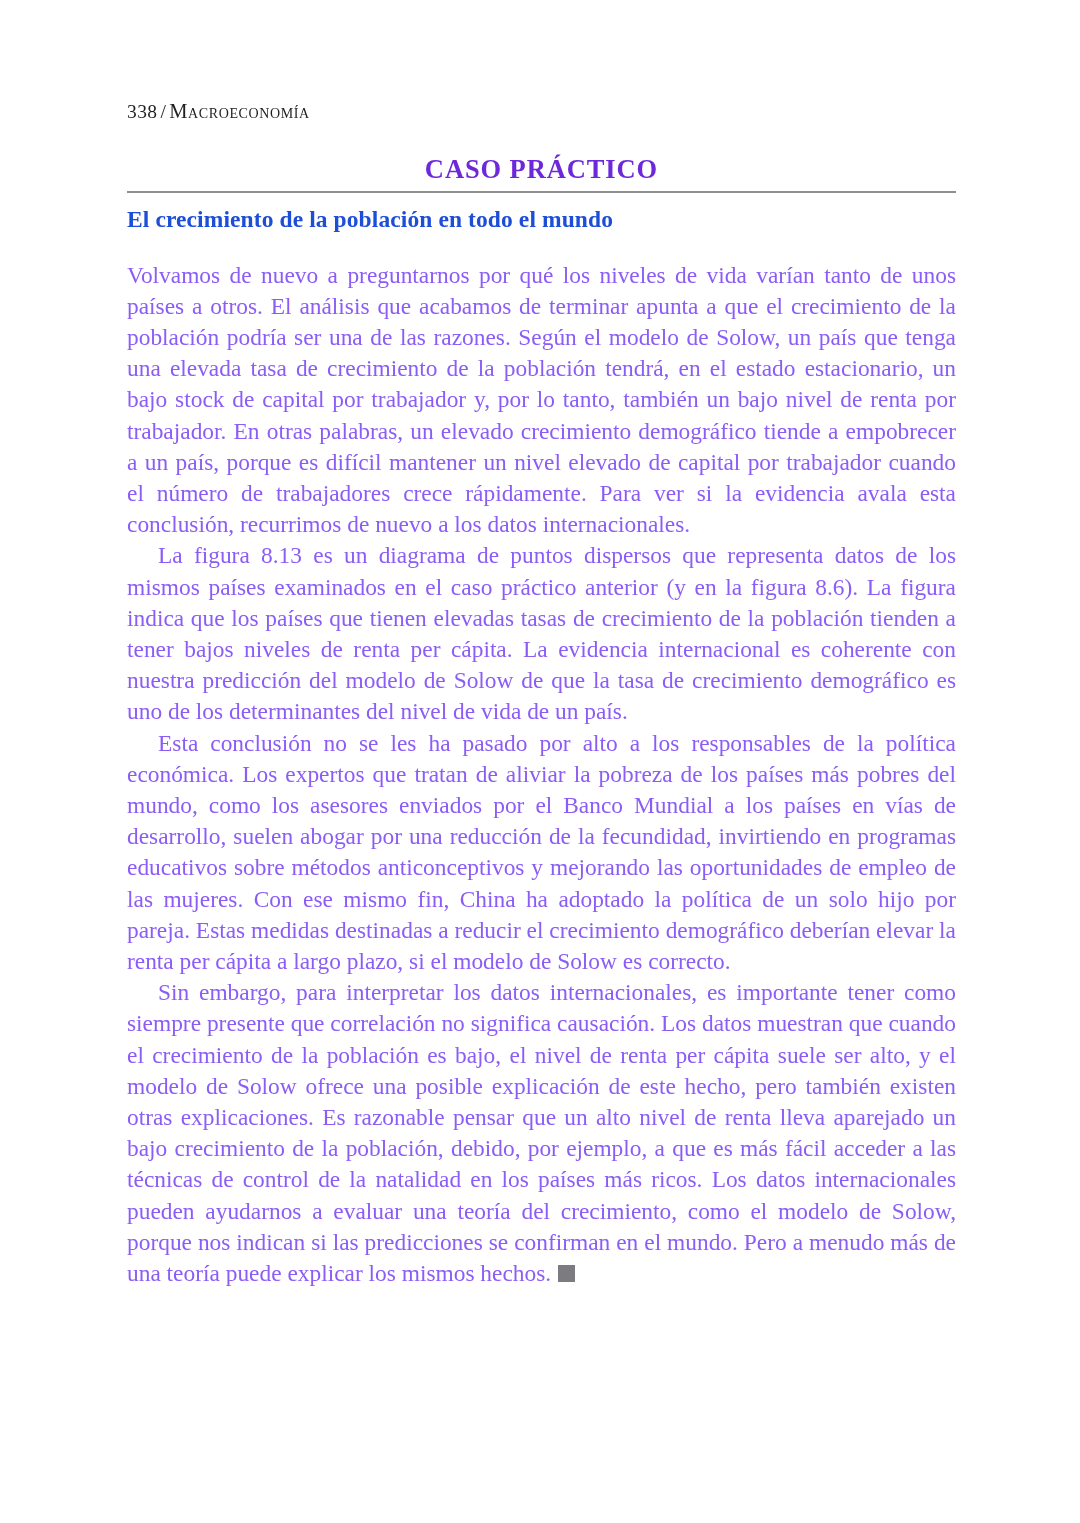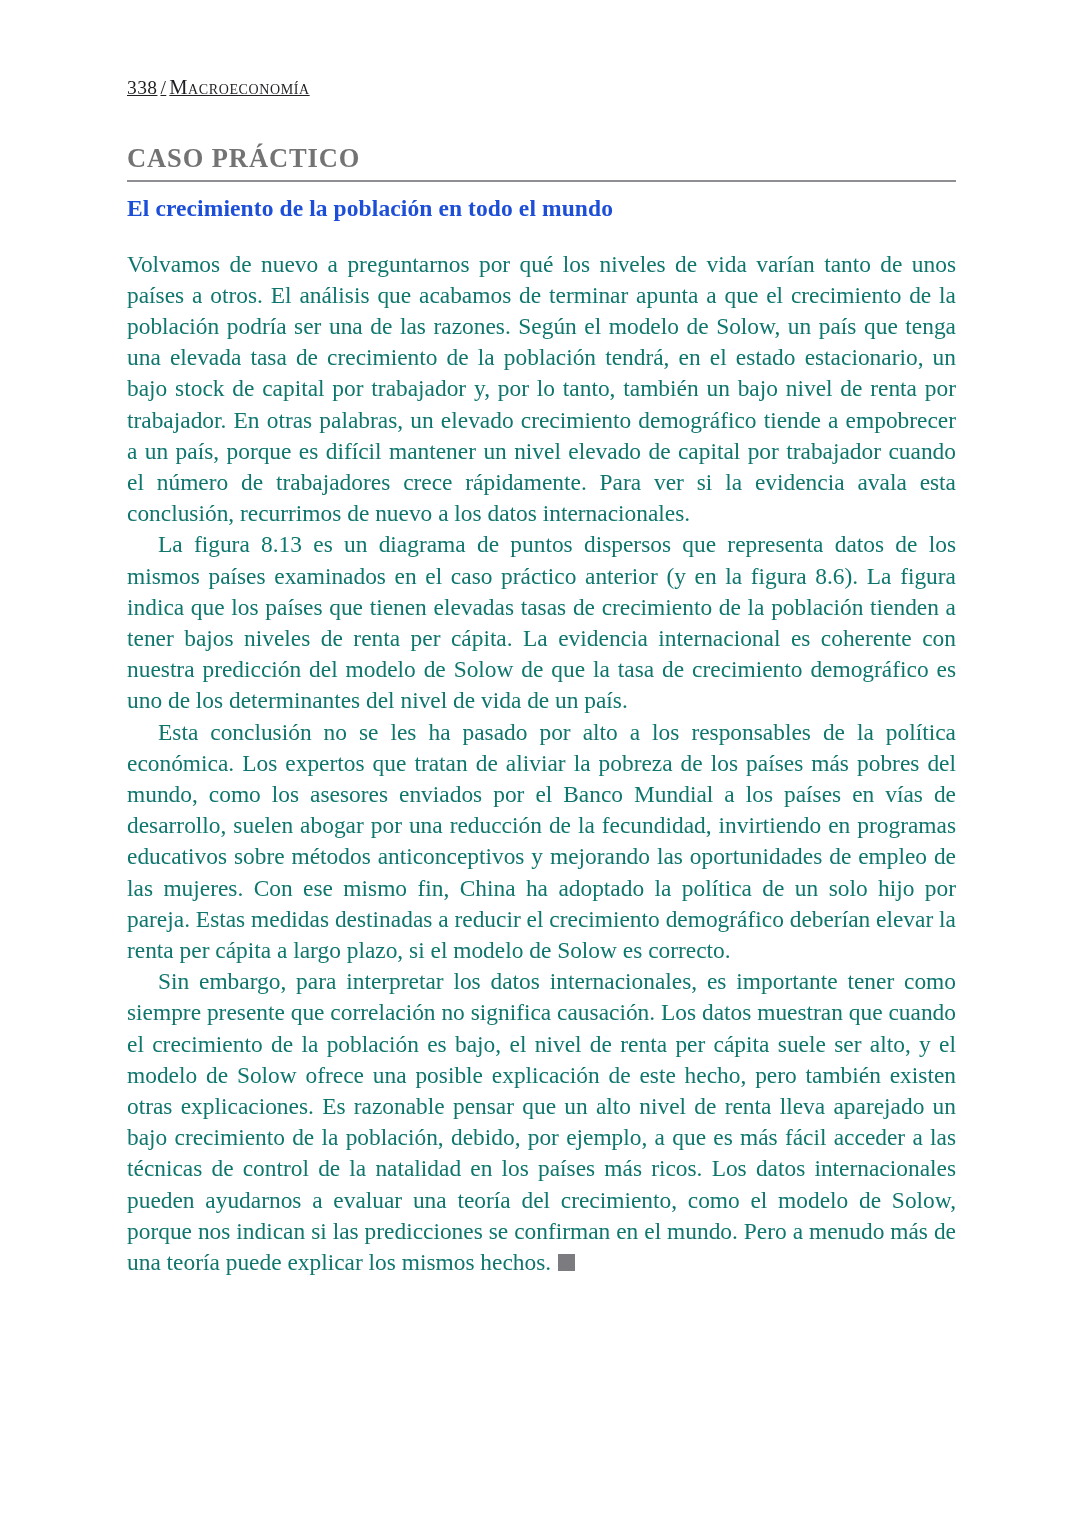--- a/index.html
+++ b/index.html
@@ -24,49 +24,49 @@
 
   .content {
     position: absolute;
     left: 127px;
     top: 0;
     width: 829px;
   }
 
   
   .running-head {
-    margin-top: 77px;
+    margin-top: 101px;
     font-size: 19.5px;
     letter-spacing: 0.4px;
     color: #1f1f23;
     line-height: 1;
     white-space: nowrap;
-    text-decoration: underline;
   }
   .running-head .folio {
     font-size: 19.5px;
   }
   .running-head .sep {
     padding: 0 3px;
   }
   .running-head .booktitle {
     font-variant: small-caps;
     font-size: 20.5px;
     letter-spacing: 0.6px;
   }
 
   
   .case-heading {
-    margin-top: 47px;
+    margin-top: 34px;
     font-family: "Liberation Serif", "DejaVu Serif", serif;
     font-weight: bold;
     font-size: 26.5px;
     letter-spacing: 0.9px;
-    color: #737373;
+    color: #6d28d9;
     line-height: 1.05;
+    text-align: center;
   }
 
   .rule {
     margin-top: 8px;
     width: 100%;
     height: 2px;
     background: #8e8e93;
   }
 
   .case-subtitle {
@@ -82,21 +82,21 @@
   .body-copy {
     margin-top: 26px;
   }
 
   p.para {
     margin: 0;
     font-size: 23.4px;
     line-height: 31.2px;
     text-align: justify;
     text-justify: inter-word;
-    color: #0f766e;
+    color: #8b5cf6;
     hyphens: none;
   }
   p.para.indent {
     text-indent: 31px;
   }
 
   .endmark {
     display: inline-block;
     width: 17px;
     height: 17px;

